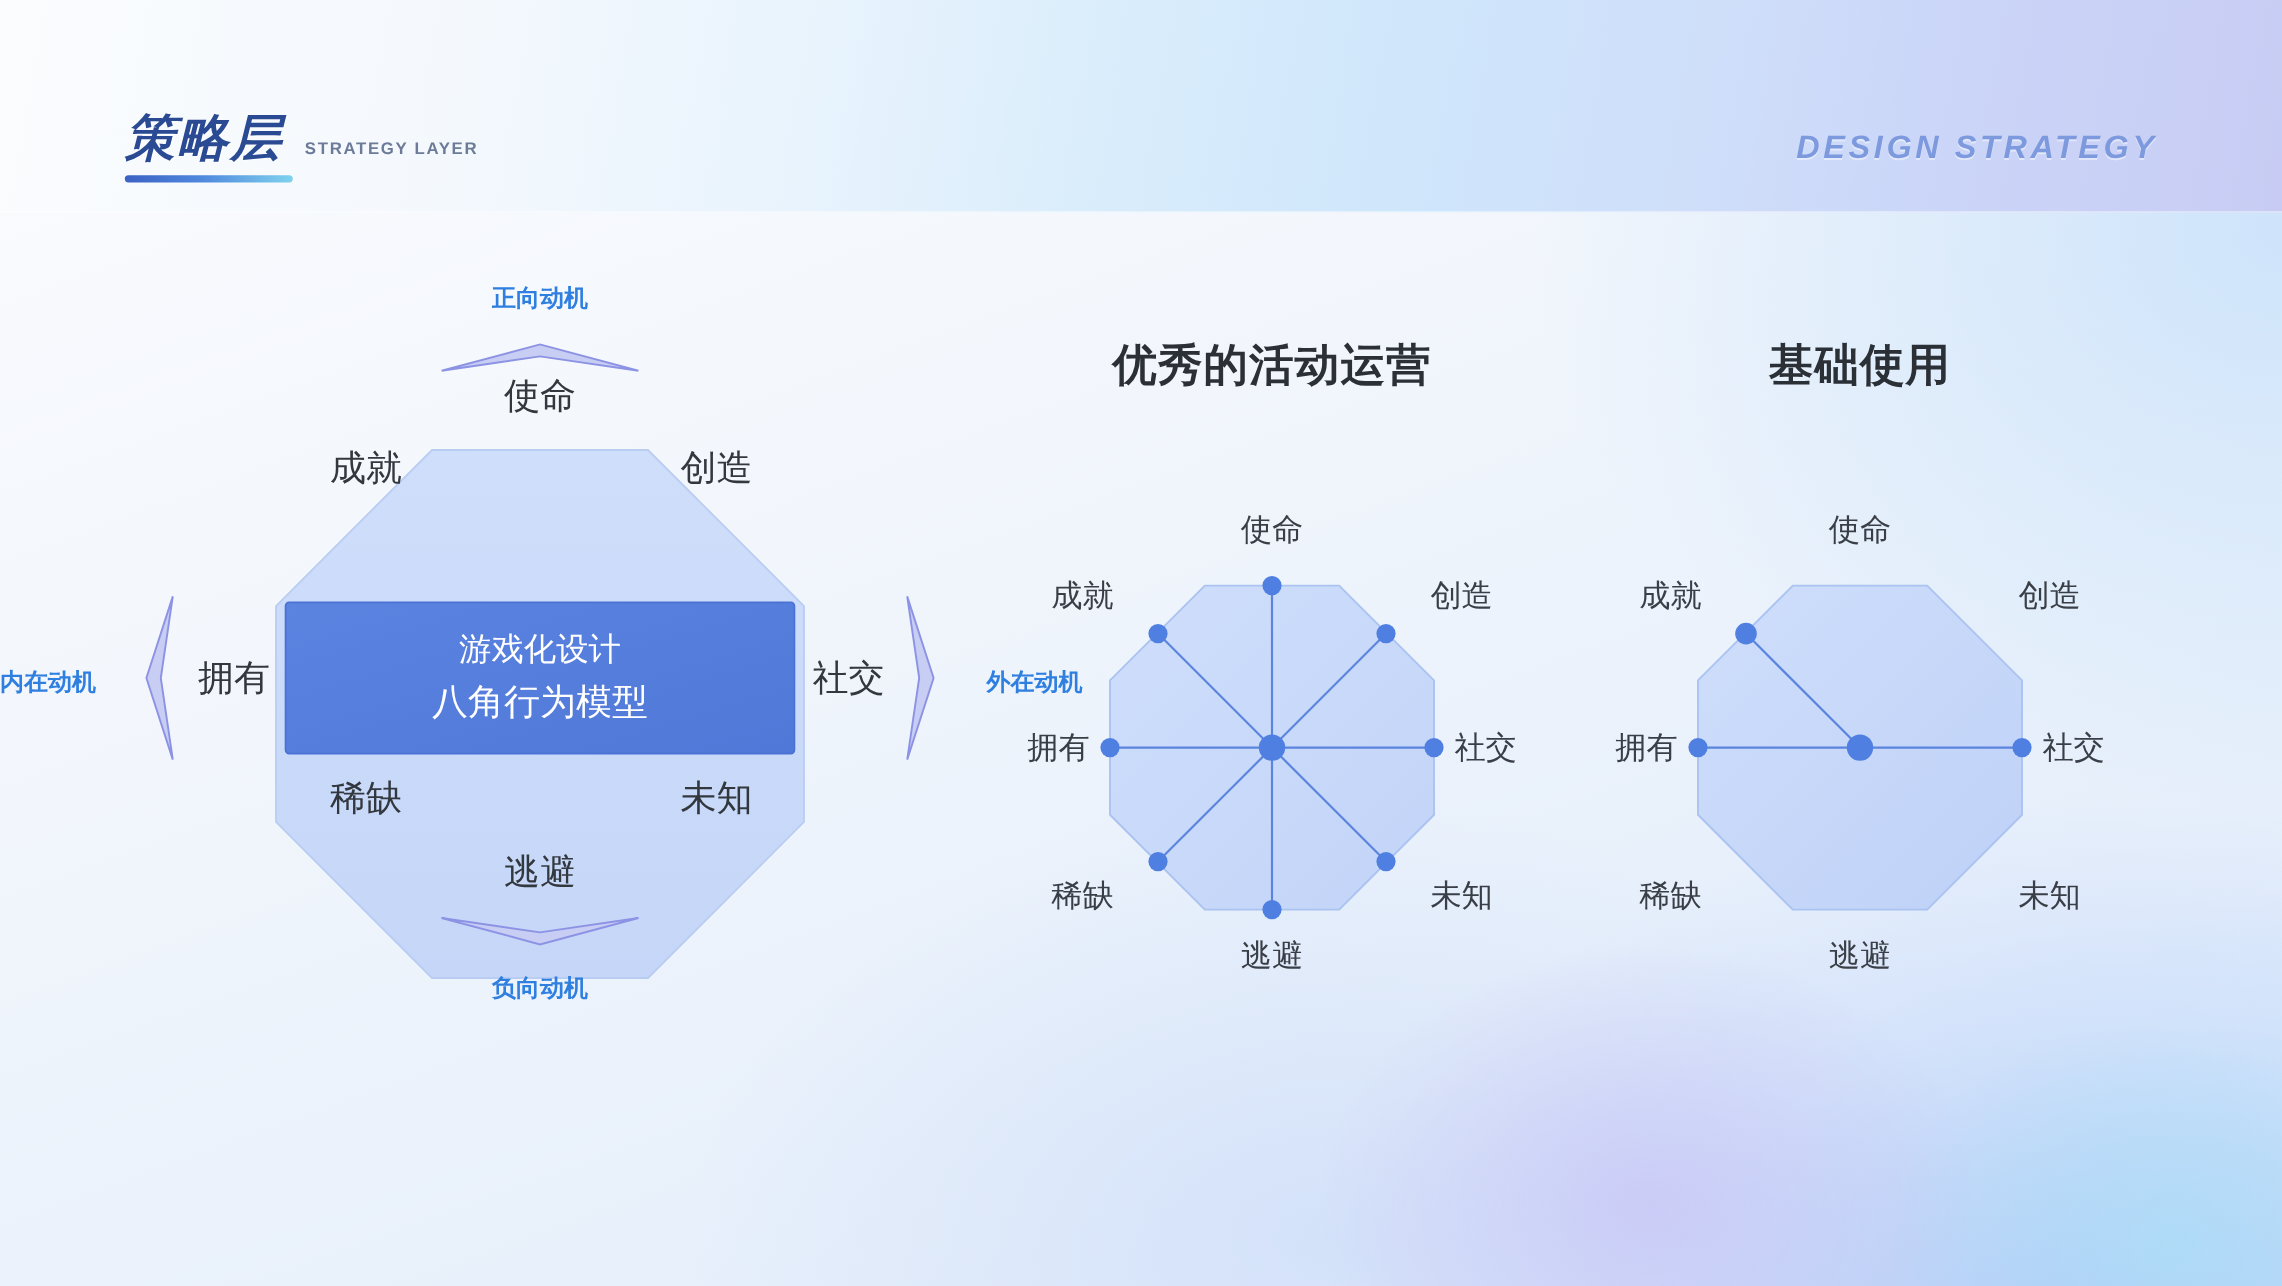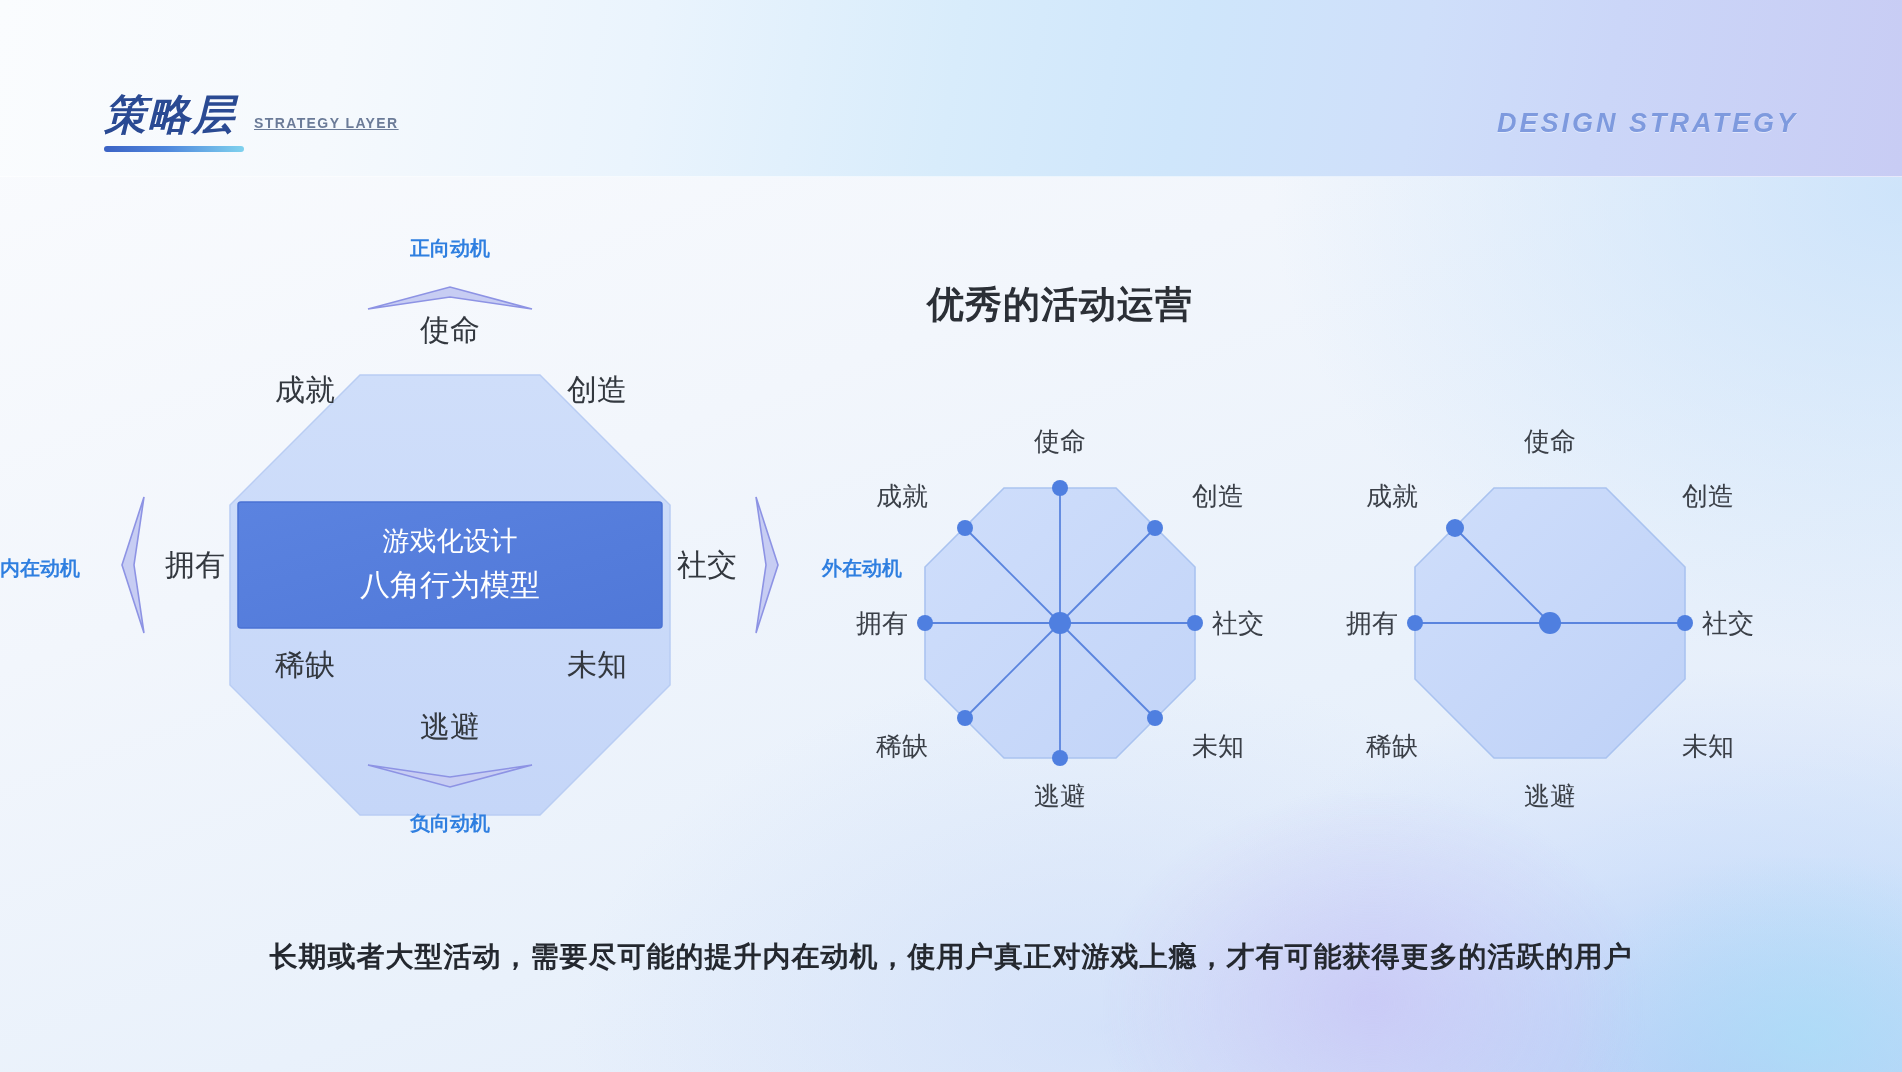--- a/index.html
+++ b/index.html
@@ -42,21 +42,21 @@
   .header-inner{position:absolute;inset:0;}
   .brand{position:absolute;left:104px;top:94px;display:flex;align-items:flex-end;gap:18px;}
   .brand-cn{
     font-family:"DejaVu Sans","Liberation Sans",sans-serif;
     font-size:42px;font-weight:bold;letter-spacing:2px;
     color:#2a4a93;line-height:1;font-style:italic;
     text-shadow:1px 1px 0 rgba(255,255,255,0.6);
   }
   .brand-en{
     font-size:14px;letter-spacing:1.4px;font-weight:600;
-    color:#6b7b98;line-height:1;padding-bottom:6px;white-space:nowrap;text-decoration:underline;
+    color:#6b7b98;line-height:1;padding-bottom:6px;white-space:nowrap;
   }
   .brand-rule{
     position:absolute;left:104px;top:146px;width:140px;height:6px;border-radius:3px;
     background:linear-gradient(90deg,#3b62c4 0%,#4f87dd 45%,#7fd2ee 100%);
   }
   .brand-slogan{
     position:absolute;right:104px;top:108px;
     font-family:Liberation Sans, sans-serif;
     font-size:27px;font-weight:bold;font-style:italic;
     letter-spacing:3px;color:#7e9ade;white-space:nowrap;
@@ -194,20 +194,21 @@
       <text class="lbl" x="412" y="252" text-anchor="start">社交</text>
       <text class="lbl" x="392" y="375" text-anchor="start">未知</text>
       <text class="lbl" x="260" y="425" text-anchor="middle">逃避</text>
       <text class="lbl" x="128" y="375" text-anchor="end">稀缺</text>
       <text class="lbl" x="108" y="252" text-anchor="end">拥有</text>
       <text class="lbl" x="128" y="125" text-anchor="end">成就</text>
     </svg>
   </div>
 
   <div class="chart-col chart-right">
+    <div class="chart-title">基础使用</div>
     <svg width="520" height="520" viewBox="0 0 520 520" style="position:absolute;top:100px;left:0;">
       <defs>
         <linearGradient id="radarFill2" x1="0" y1="0" x2="1" y2="1">
           <stop offset="0%" stop-color="#cfdefb"></stop>
           <stop offset="100%" stop-color="#bed1f7"></stop>
         </linearGradient>
       </defs>
       <polygon points="204,108 316,108 395,187 395,299 316,378 204,378 125,299 125,187" fill="url(#radarFill2)" stroke="#aac3f0" stroke-width="1.6"></polygon>
       <g stroke="#5a84de" stroke-width="1.8">
         <line x1="260" y1="243" x2="395" y2="243"></line>
@@ -224,15 +225,14 @@
       <text class="lbl" x="392" y="125" text-anchor="start">创造</text>
       <text class="lbl" x="412" y="252" text-anchor="start">社交</text>
       <text class="lbl" x="392" y="375" text-anchor="start">未知</text>
       <text class="lbl" x="260" y="425" text-anchor="middle">逃避</text>
       <text class="lbl" x="128" y="375" text-anchor="end">稀缺</text>
       <text class="lbl" x="108" y="252" text-anchor="end">拥有</text>
       <text class="lbl" x="128" y="125" text-anchor="end">成就</text>
     </svg>
   </div>
 
-  <div class="caption">长期或者大型活动，需要尽可能的提升内在动机，使用户真正对游戏上瘾，才有可能获得更多的活跃的用户</div>
 
 </div>
 
 </body></html>

